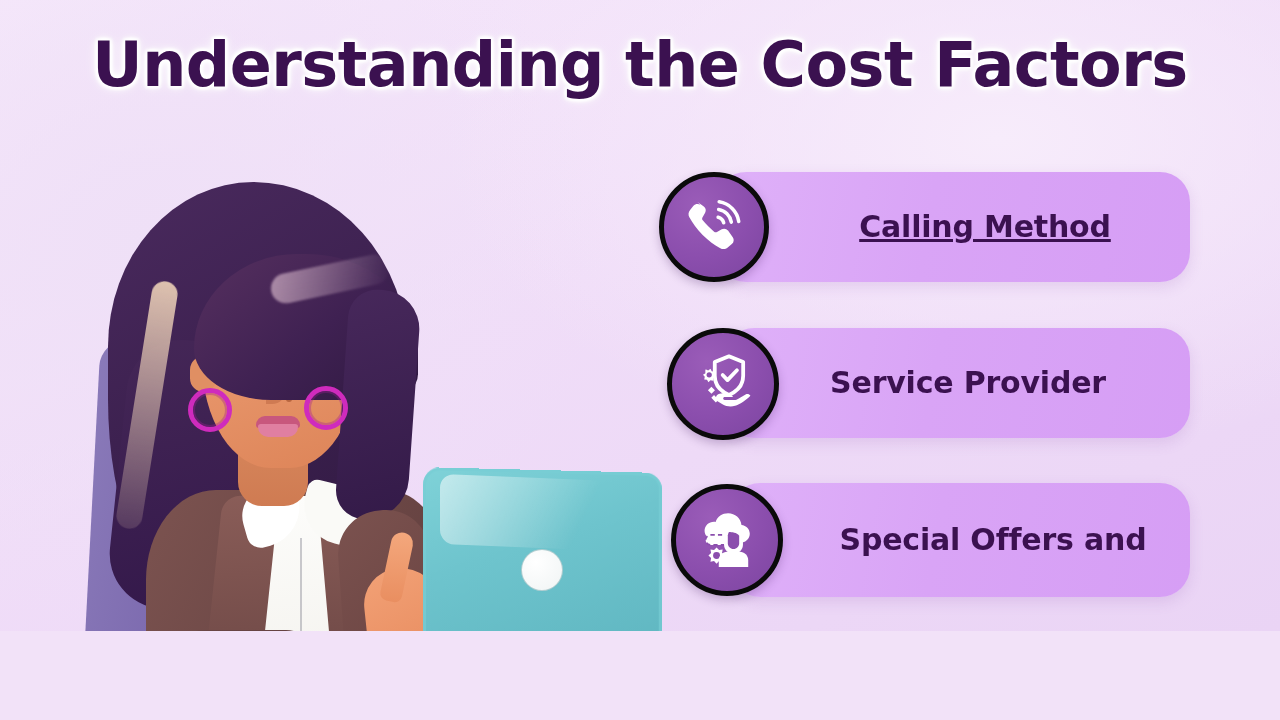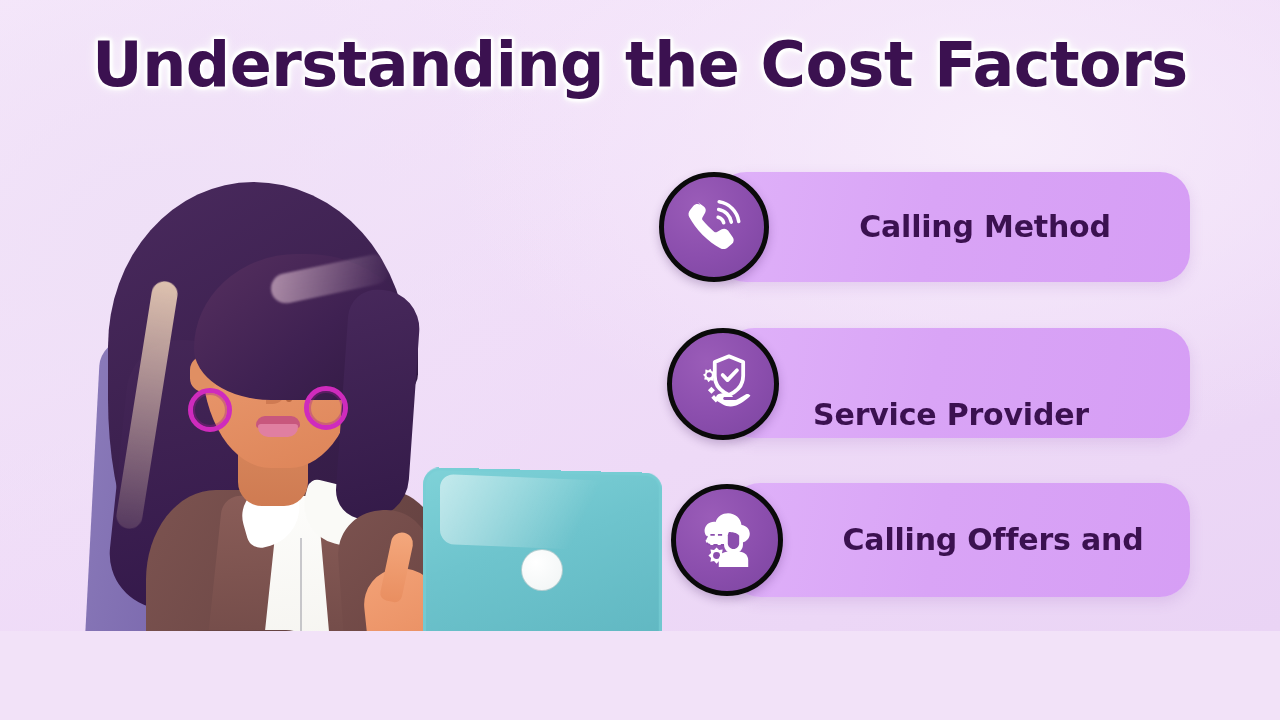--- a/index.html
+++ b/index.html
@@ -315,25 +315,25 @@
     font-size:30px;
     line-height:1.18;
     letter-spacing:-0.2px;
     text-align:center;
     display:flex; align-items:center; justify-content:center;
   }
 
   
   .r1 .pill   { left:716px; top:172px; width:474px; height:110px; }
   .r1 .badge  { left:659px; top:172px; width:110px; height:110px; }
-  .r1 .row-label { left:780px; top:172px; width:410px; height:110px; }
+  .r1 .row-label { left:780px; top:172px; width:410px; height:110px;text-decoration:underline; }
 
   .r2 .pill   { left:724px; top:328px; width:466px; height:110px; }
   .r2 .badge  { left:667px; top:328px; width:112px; height:112px; }
-  .r2 .row-label { left:751px; top:328px; width:400px; height:110px;margin-top:32px; }
+  .r2 .row-label { left:768px; top:328px; width:400px; height:110px; }
 
   .r3 .pill   { left:730px; top:483px; width:460px; height:114px; }
   .r3 .badge  { left:671px; top:484px; width:112px; height:112px; }
   .r3 .row-label { left:796px; top:483px; width:394px; height:114px; }
 </style>
 </head>
 <body>
 
 <div id="stage">
 
@@ -441,19 +441,19 @@
           <rect x="12" y="27.5" width="23" height="9.5" rx="4.7" fill="#ffffff" stroke="#8b4ead" stroke-width="1.6" stroke-dasharray="4 3"></rect>
           <path fill="#ffffff" d="M16.6 41.3l3.4.6 2.4-2.5 2.4 2.5 3.4-.6-.6 3.4 2.5 2.4-2.5 2.4.6 3.4-3.4-.6-2.4 2.5-2.4-2.5-3.4.6.6-3.4-2.5-2.4 2.5-2.4-.6-3.4z"></path>
           <circle cx="22.4" cy="47.1" r="3.3" fill="#8b4ead"></circle>
           <path fill="#ffffff" d="M38.5 20.5c-5 0-9 4-9 9v7c0 5 4 9 9 9s9-4 9-9v-7c0-5-4-9-9-9z"></path>
           <path fill="#8b4ead" d="M34.2 24.8c2.8 0 7.3.5 9.7 3.4v7.1c0 3-2.4 5.5-5.4 5.5s-5.4-2.5-5.4-5.5v-7.5c.3-1.4.6-2.4 1.1-3z"></path>
           <path fill="#ffffff" d="M32.5 43.5h12c4.4 0 8 3.6 8 8v6.5h-28v-6.5c0-4.4 3.6-8 8-8z"></path>
         </svg>
       </div>
       <div class="row-label">
         <span>
-          <span>Calling Offers and</span><br>
+          <span>Special Offers and</span><br>
         </span>
       </div>
     </div>
 
   </div>
 </div>
 
 </body></html>

